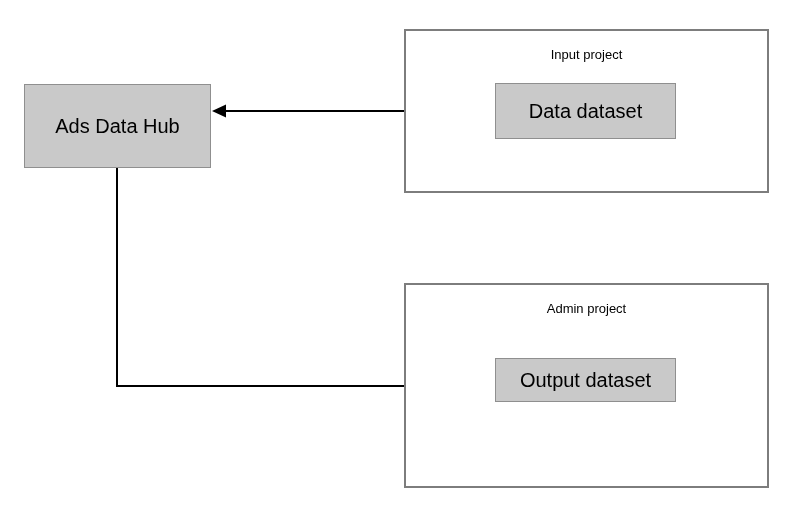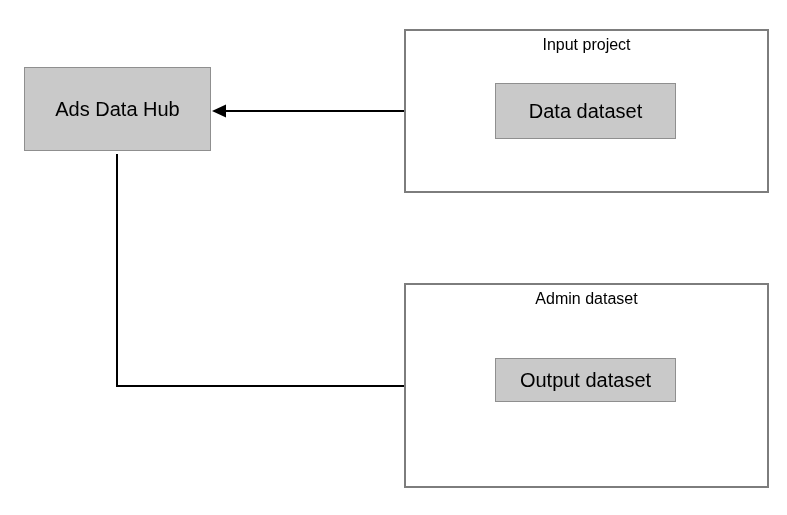--- a/index.html
+++ b/index.html
@@ -37,30 +37,30 @@
     white-space: nowrap;
   }
   .container-box {
     position: absolute;
     box-sizing: border-box;
     background: #ffffff;
     border: 2px solid #7d7d7d;
   }
   .container-title {
     position: absolute;
-    top: 4px;
+    top: 16px;
     left: 0;
     right: 0;
     text-align: center;
     color: #000000;
-    font-size: 16px;
+    font-size: 13px;
     line-height: 1.2;
     white-space: nowrap;
   }
-  #ads-data-hub   { left: 24px;  top: 67px;  width: 187px; height: 84px; }
+  #ads-data-hub   { left: 24px;  top: 84px;  width: 187px; height: 84px; }
   #input-project  { left: 404px; top: 29px;  width: 365px; height: 164px; }
   #input-dataset  { left: 495px; top: 83px;  width: 181px; height: 56px; }
   #admin-project  { left: 404px; top: 283px; width: 365px; height: 205px; }
   #output-dataset { left: 495px; top: 358px; width: 181px; height: 44px; }
 </style>
 </head>
 <body>
 
 <div class="canvas">
 
@@ -73,21 +73,21 @@
       <path d="M 117 154 L 117 386 L 483 386" fill="none" stroke="#000000" stroke-width="2"></path>
       <polygon points="495,386 481,379.5 481,392.5" fill="#000000"></polygon>
     </g>
   </svg>
 
   <div class="container-box" id="input-project">
     <div class="container-title">Input project</div>
   </div>
 
   <div class="container-box" id="admin-project">
-    <div class="container-title">Admin dataset</div>
+    <div class="container-title">Admin project</div>
   </div>
 
   <div class="node" id="ads-data-hub">Ads Data Hub</div>
 
   <div class="node" id="input-dataset">Data dataset</div>
 
   <div class="node" id="output-dataset">Output dataset</div>
 
 </div>
 

